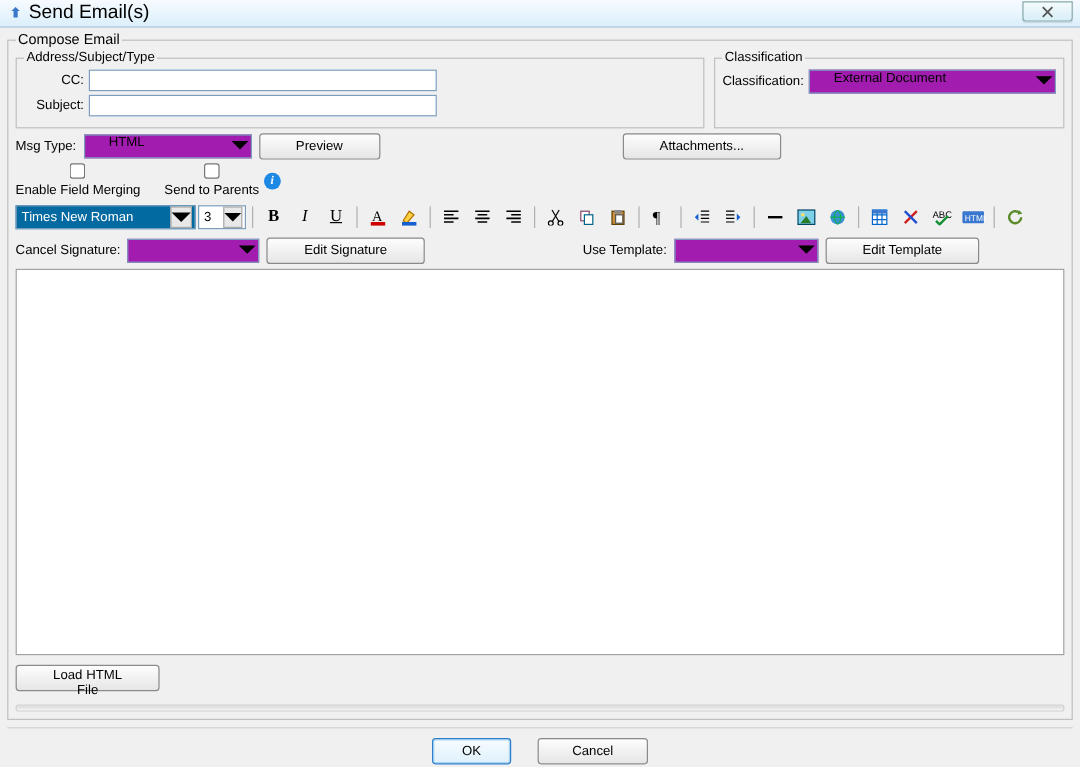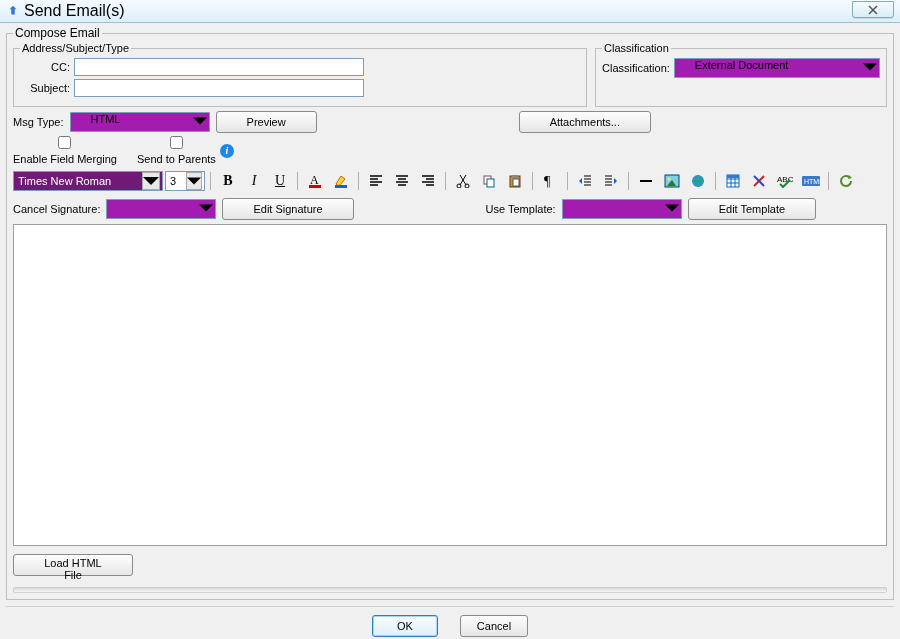--- a/index.html
+++ b/index.html
@@ -123,21 +123,21 @@
   .toolbar {
     display:flex; align-items:center; gap:2px;
     margin-top:3px;
     padding:2px 0;
     flex-wrap: nowrap;
   }
   .font-combo {
     border:1px solid #7b9ebd;
     height:20px; width:150px;
     display:flex;align-items:center;
-    background:#701a75; color:#fff;
+    background:#0369a1; color:#fff;
     padding:0 2px 0 4px;
     box-sizing:border-box;
   }
   .font-combo .seltext { flex:1; overflow:hidden; white-space:nowrap; }
   .font-combo .arrowbtn {
     width:16px;height:16px;background:#e8e8e8;border:1px solid #a9a9a9;
     display:flex;align-items:center;justify-content:center;
   }
   .size-combo {
     border:1px solid #7b9ebd;height:20px;width:40px;
@@ -454,15 +454,15 @@
 
     <div style="margin-top:8px;">
       <button class="btn" style="width:120px;">Load HTML File</button>
     </div>
 
     <div class="sep-line"></div>
   </fieldset>
 
   <div class="bottom-bar">
     <button class="btn primary">OK</button>
-    <button class="btn" style="padding:2px 16px;margin-left:12px;">Cancel</button>
+    <button class="btn" style="padding:2px 28px;margin-left:12px;">Cancel</button>
   </div>
 </div>
 
 </body></html>

